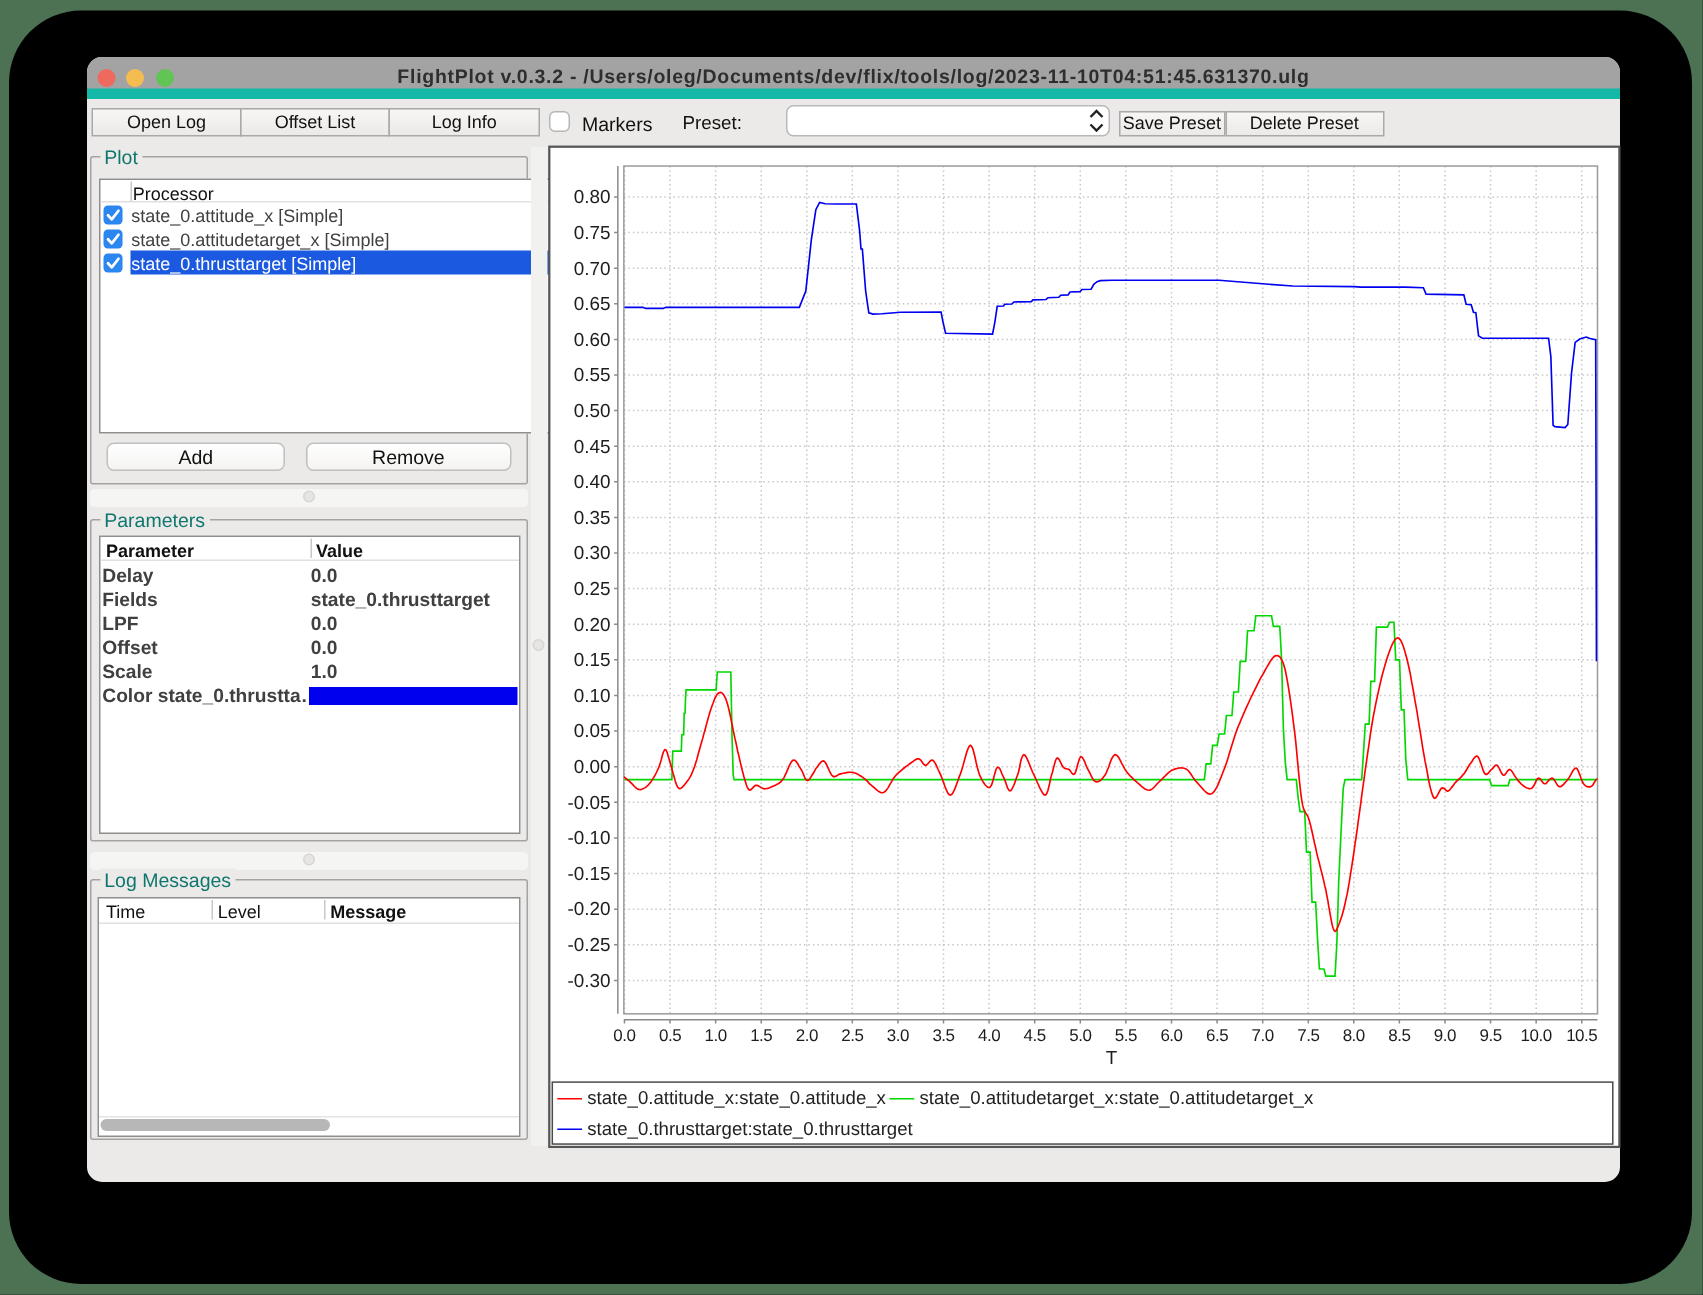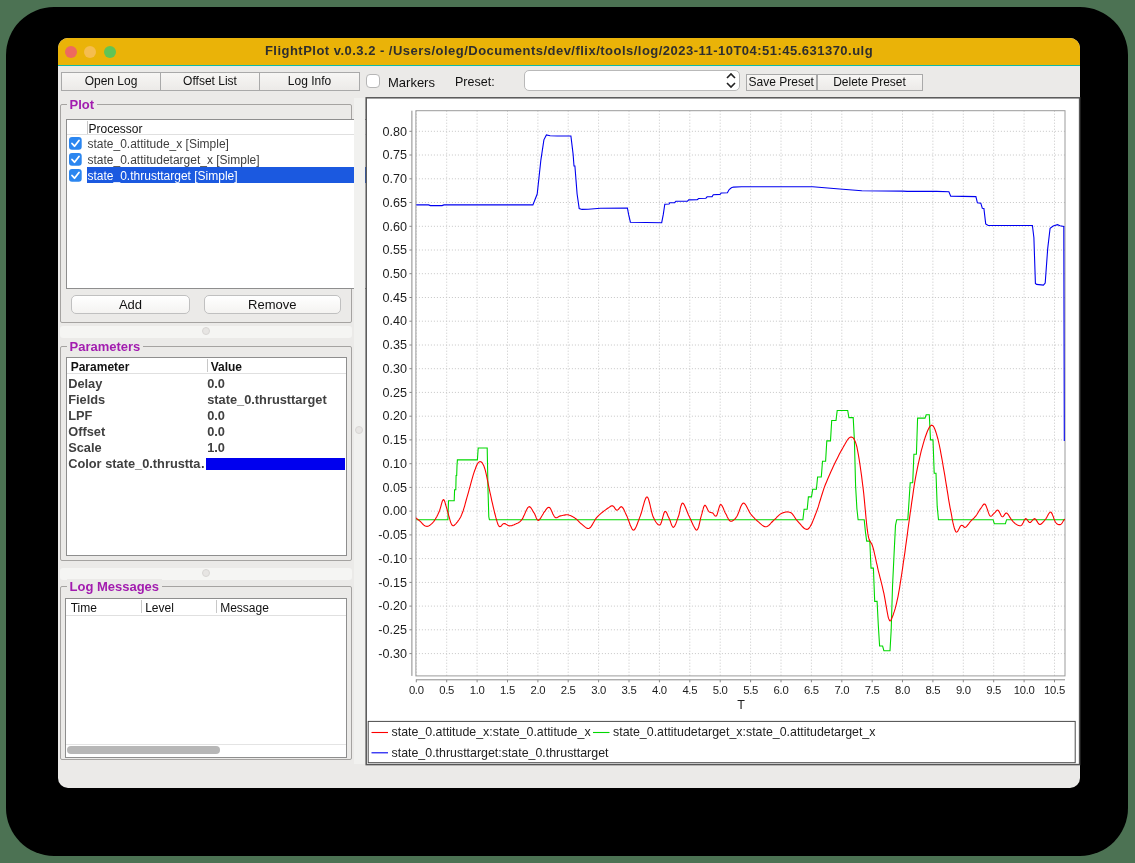--- a/index.html
+++ b/index.html
@@ -2,30 +2,30 @@
 <html><head><meta charset="utf-8">
 <style>
 * { margin:0; padding:0; box-sizing:border-box; }
 html,body { width:1135px; height:863px; background:#4c7253; overflow:hidden;
   font-family:"Liberation Sans", sans-serif; }
 #shadow { position:absolute; left:6px; top:7px; width:1122px; height:849px;
   background:#000; border-radius:48px; }
 #win { filter:opacity(100%); position:absolute; left:58px; top:38px; width:1022px; height:750px;
   background:#ebeae8; border-radius:10px; overflow:hidden; }
 #titlebar { position:absolute; left:0; top:0; width:100%; height:28px;
-  background:#eab308; border-bottom:1px solid #14b8a6; }
+  background:#a3a3a3; border-bottom:7px solid #14b8a6; }
 .tl { position:absolute; top:8px; width:12px; height:12px; border-radius:50%; }
 #title { filter:opacity(100%); position:absolute; top:5px; left:0; width:100%; text-align:center;
   font-size:13px; font-weight:bold; color:#2e2e2e; letter-spacing:0.48px; }
 .btn { filter:opacity(100%); position:absolute; height:19px; background:linear-gradient(#f7f6f4,#eceae8);
   border:1px solid #a9a9a9; font-size:12px; color:#111; text-align:center; line-height:17px; }
 .lbl { position:absolute; font-size:13px; color:#111; filter:opacity(100%); }
 .panel { position:absolute; border:1px solid #a5a3a1; border-radius:2px; }
 .ptitle { filter:opacity(100%); position:absolute; top:-8px; left:6px; background:#ebeae8; padding:0 3px;
-  font-size:13px; color:#a21caf;font-weight:bold; }
+  font-size:13px; color:#0f766e; }
 .tbl { position:absolute; background:#fff; border:1px solid #8e8e8e; filter:opacity(100%); }
 .th { position:absolute; font-size:12px; color:#111; }
 .td { position:absolute; font-size:12px; color:#404040; white-space:nowrap; }
 .vsep { position:absolute; width:1px; background:#c8c8c8; }
 #ptab .td { font-size:12.8px; }
 .dot { position:absolute; width:8px; height:8px; border-radius:50%; background:#e7e5e3; border:1px solid #d8d6d4; }
 .divh { position:absolute; left:1.5px; width:292px; height:12px; background:#f5f5f3; border-radius:3px; }
 svg text { font-family:"Liberation Sans", sans-serif; }
 </style></head>
 <body>
@@ -113,21 +113,21 @@
     <div class="dot" style="left:143.5px; top:531px;"></div>
   <div style="position:absolute; left:296px; top:60px; width:11px; height:666px; background:#f1f1ef;"></div>
     <div class="dot" style="left:297px; top:388px;"></div>
 
   <div class="panel" style="left:1.5px; top:548px; width:292px; height:174px;">
     <div class="ptitle">Log Messages</div>
   </div>
   <div class="tbl" style="left:6.7px; top:559.5px; width:281.9px; height:160px;">
     <div class="th" style="left:5px; top:2px;">Time</div>
     <div class="th" style="left:79.5px; top:2px;">Level</div>
-    <div class="th" style="left:154.5px; top:2px;">Message</div>
+    <div class="th" style="left:154.5px; top:2px;font-weight:bold;">Message</div>
     <div class="vsep" style="left:75.5px; top:1px; height:13px;"></div>
     <div class="vsep" style="left:150.5px; top:1px; height:13px;"></div>
     <div style="position:absolute; left:0; top:16px; width:100%; height:1px; background:#e0e0e0;"></div>
     <div style="position:absolute; left:0; bottom:12px; width:100%; height:1px; background:#e4e4e4;"></div>
     <div style="position:absolute; left:1.5px; bottom:2.5px; width:153px; height:8px; background:#b7b7b7; border-radius:4px;"></div>
   </div>
 </div>
 
 <svg id="chart" style="position:absolute; left:0; top:0; filter:opacity(100%);" width="1135" height="863" viewBox="0 0 1135 863">
   <rect x="366.2" y="97.8" width="713.4" height="666.8" fill="#ffffff" stroke="#565656" stroke-width="1.5"></rect>

